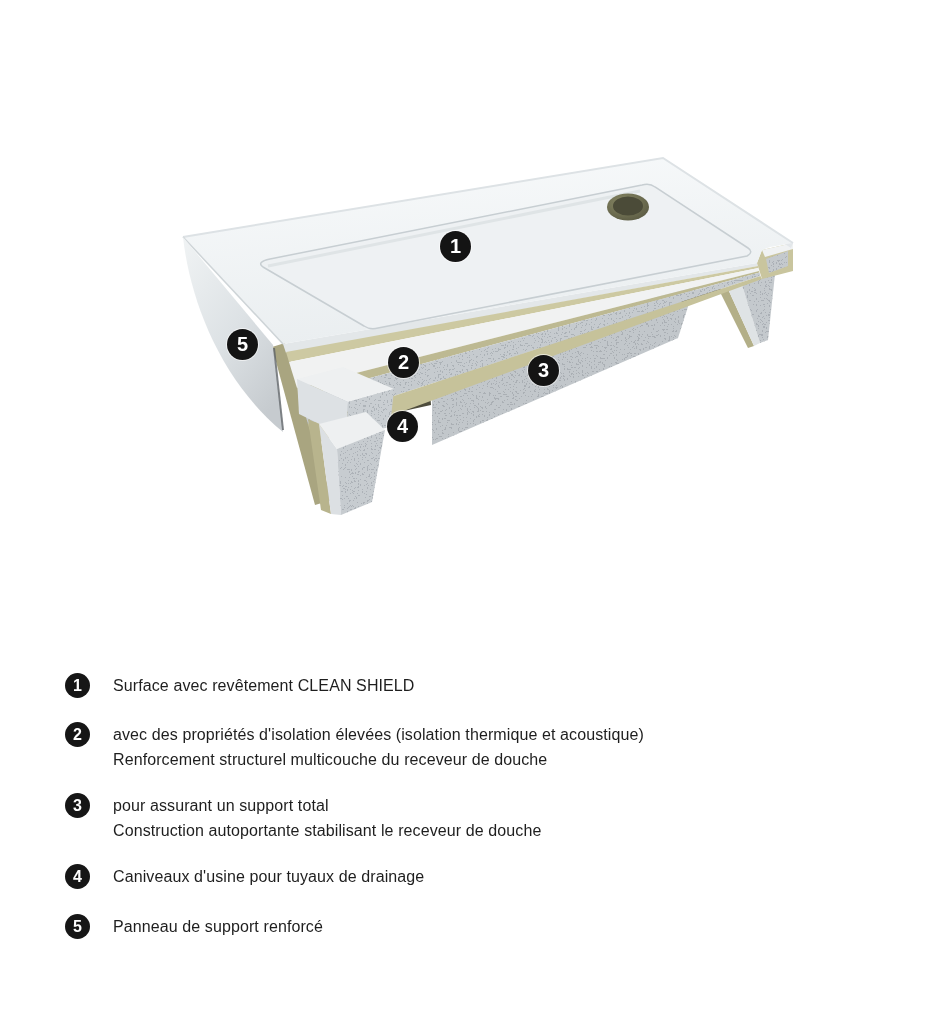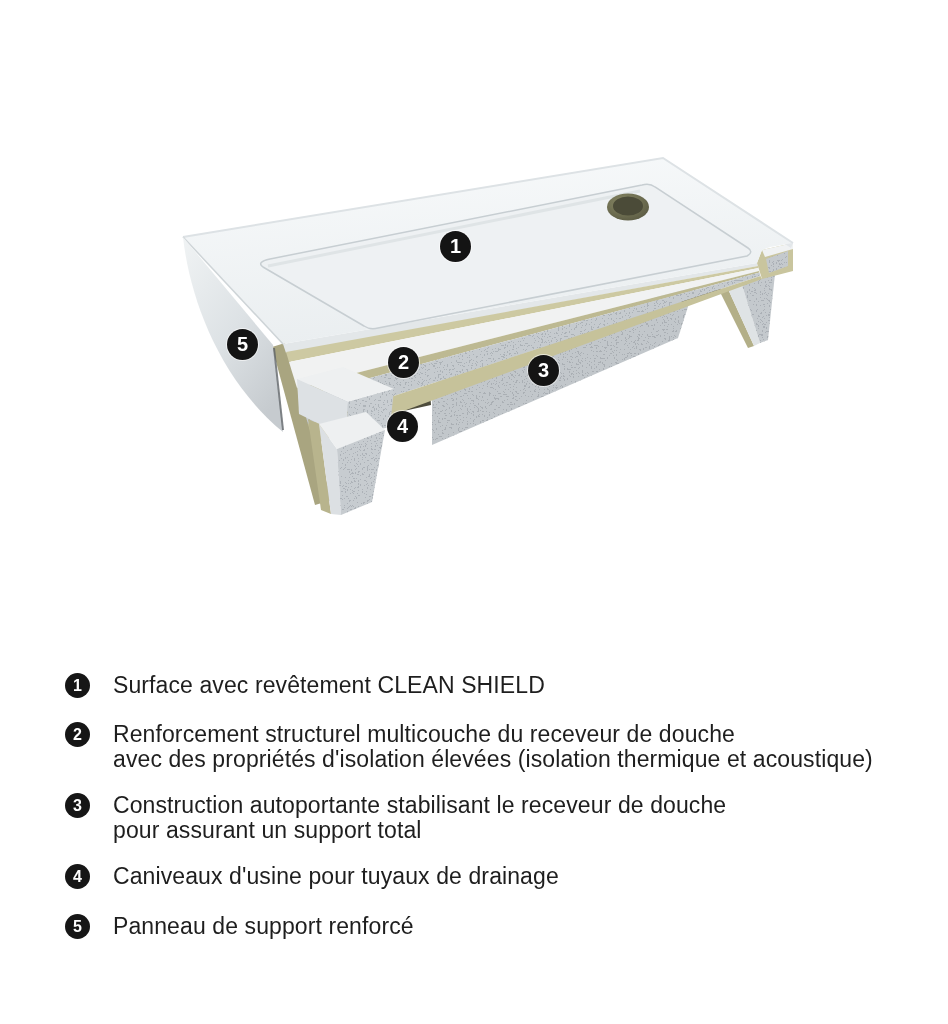--- a/index.html
+++ b/index.html
@@ -13,21 +13,21 @@
   .co1{left:440px;top:231px}
   .co2{left:388px;top:347px}
   .co3{left:528px;top:355px}
   .co4{left:387px;top:411px}
   .co5{left:227px;top:329px}
   
   .leg-item{position:absolute;left:65px;display:flex;align-items:flex-start;gap:23px;}
   .li1{top:673px}.li2{top:722px}.li3{top:793px}.li4{top:864px}.li5{top:914px}
   .lb{width:25px;height:25px;border-radius:50%;background:#161616;color:#ffffff;flex:0 0 25px;
       display:flex;align-items:center;justify-content:center;font-weight:bold;font-size:16px;}
-  .lt{font-size:23px;line-height:25px;color:#1e1e1e;letter-spacing:.1px;white-space:nowrap;}
+  .lt{font-size:16px;line-height:25px;color:#1e1e1e;letter-spacing:.1px;white-space:nowrap;}
 </style>
 </head>
 <body>
 
 <div id="page">
 
   <svg id="diagram-svg" width="948" height="560" viewBox="0 0 948 560">
     <defs>
       <linearGradient id="gTop" x1="0" y1="0" x2="0.25" y2="1">
         <stop offset="0" stop-color="#f8fafb"></stop>
@@ -144,29 +144,29 @@
 
   <div class="leg-item li1">
     <div class="lb">1</div>
     <div>
       <div class="lt">Surface avec revêtement CLEAN SHIELD</div>
     </div>
   </div>
   <div class="leg-item li2">
     <div class="lb">2</div>
     <div>
+      <div class="lt">avec des propriétés d'isolation élevées (isolation thermique et acoustique)</div>
       <div class="lt">Renforcement structurel multicouche du receveur de douche</div>
-      <div class="lt">avec des propriétés d'isolation élevées (isolation thermique et acoustique)</div>
     </div>
   </div>
   <div class="leg-item li3">
     <div class="lb">3</div>
     <div>
+      <div class="lt">pour assurant un support total</div>
       <div class="lt">Construction autoportante stabilisant le receveur de douche</div>
-      <div class="lt">pour assurant un support total</div>
     </div>
   </div>
   <div class="leg-item li4">
     <div class="lb">4</div>
     <div>
       <div class="lt">Caniveaux d'usine pour tuyaux de drainage</div>
     </div>
   </div>
   <div class="leg-item li5">
     <div class="lb">5</div>

